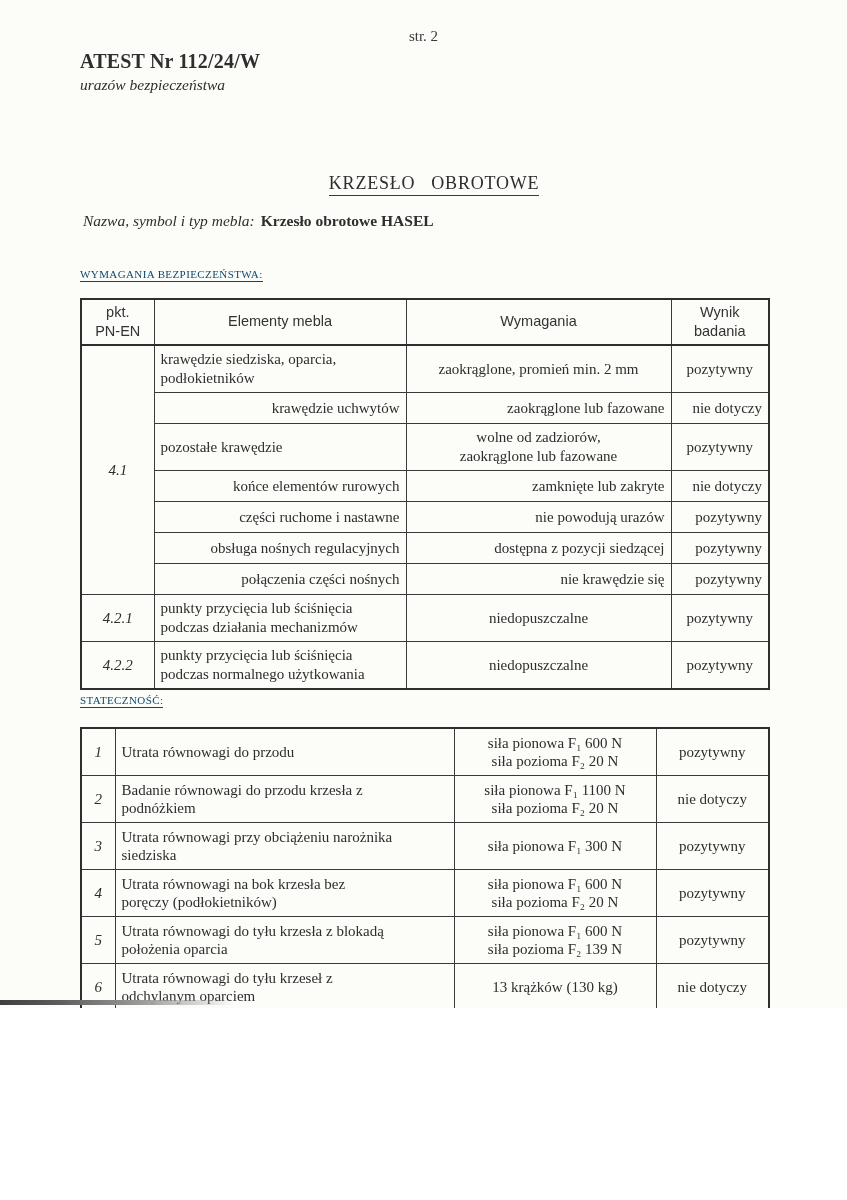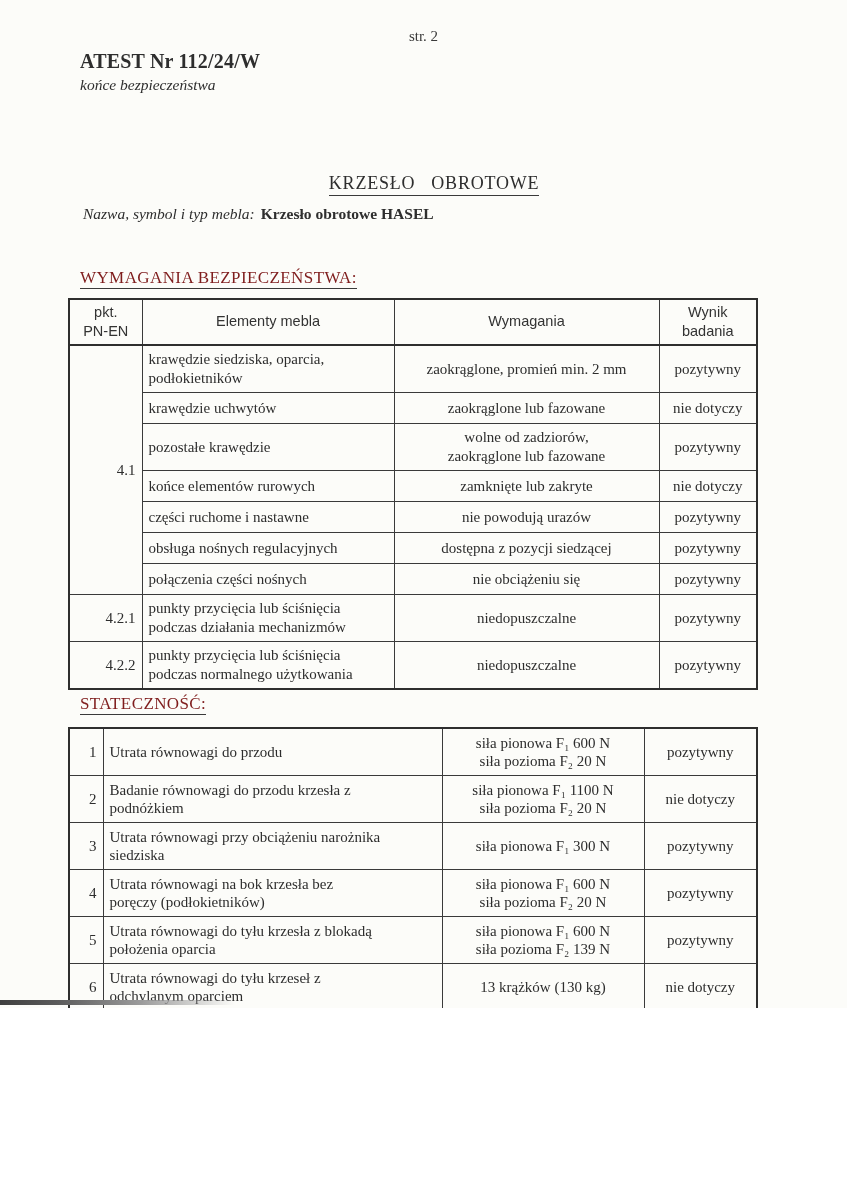--- a/index.html
+++ b/index.html
@@ -17,57 +17,57 @@
   }
   .letterhead{position:absolute;top:48px;left:80px;line-height:1.35;}
   .letterhead .no{font-weight:bold;font-size:20px;letter-spacing:.2px;}
   .letterhead .sub{font-style:italic;font-size:15.5px;}
   .doc-title{
     position:absolute;top:152px;left:0;width:100%;
     text-align:center;font-size:18px;letter-spacing:.8px;
     white-space:pre;
   }
   .doc-title span{border-bottom:1.5px solid #3a3a3a;padding-bottom:2px;}
-  .product-line{position:absolute;top:205px;left:83px;font-size:15.5px;}
+  .product-line{position:absolute;top:212px;left:83px;font-size:15.5px;}
   .product-line .lbl{font-style:italic;}
   .product-line .val{font-weight:bold;margin-left:6px;}
   .section-heading{
-    position:absolute;left:80px;font-size:17px;letter-spacing:.4px;color:#7f1d1d;
+    position:absolute;left:80px;font-size:11px;letter-spacing:.4px;color:#0c4a6e;
   }
   .section-heading span{border-bottom:1.4px solid #3a3a3a;padding-bottom:1px;}
   .h-safety{top:268px;}
   .h-stability{top:694px;}
 
   table.doc{
-    position:absolute;left:68px;border-collapse:collapse;
+    position:absolute;left:80px;border-collapse:collapse;
     table-layout:fixed;width:688px;
     font-size:15px;color:#2d2d2d;
   }
   .t-safety{top:298px;}
   .t-stability{top:727px;}
   table.doc th,table.doc td{
     border:1px solid #3a3a3a;
     white-space:pre-line;
     vertical-align:middle;
     padding:4px 6px;
     line-height:1.22;
   }
   table.doc{border:2px solid #2e2e2e;}
   table.doc th{
     font-family:"Liberation Sans","DejaVu Sans",sans-serif;
     font-weight:400;font-size:14.5px;text-align:center;
     border-bottom:2px solid #2e2e2e;line-height:1.3;
     padding:3px 2px;color:#333;
   }
-  td.c-pkt{ text-align:right;border-right-width:2px; }
+  td.c-pkt{ text-align:center;border-right-width:2px;font-style:italic; }
   th.c-pkt{ border-right-width:2px; }
   td.c-el{ text-align:left;padding-left:9px; }
   td.c-req{ text-align:center; }
   td.c-res{ text-align:center; }
-  .row-1l td{height:22px;}
+  .row-1l td{height:22px;text-align:right;}
   .row-2l td{height:38px;}
 
   .footer-line{
     position:absolute;top:1110px;left:80px;
     font-size:15.5px;font-style:italic;white-space:nowrap;
   }
   .dots{
     font-style:normal;letter-spacing:1px;color:#3a3a3a;margin-left:4px;
     font-size:14px;
   }
@@ -90,21 +90,21 @@
 </style>
 </head>
 <body>
 
 <div class="page">
 
   <div class="pageno">str. 2</div>
 
   <div class="letterhead">
     <div class="no">ATEST Nr 112/24/W</div>
-    <div class="sub">końce bezpieczeństwa</div>
+    <div class="sub">urazów bezpieczeństwa</div>
   </div>
 
   <div class="doc-title">
     <span>KRZESŁO   OBROTOWE</span>
   </div>
 
   <div class="product-line">
     <span class="lbl">Nazwa, symbol i typ mebla:</span><span class="val">Krzesło obrotowe HASEL</span>
   </div>
 
@@ -156,21 +156,21 @@
       <td class="c-req">nie powodują urazów</td>
       <td class="c-res">pozytywny</td>
     </tr>
     <tr class="row-1l">
       <td class="c-el">obsługa nośnych regulacyjnych</td>
       <td class="c-req">dostępna z pozycji siedzącej</td>
       <td class="c-res">pozytywny</td>
     </tr>
     <tr class="row-1l">
       <td class="c-el">połączenia części nośnych</td>
-      <td class="c-req">nie obciążeniu się</td>
+      <td class="c-req">nie krawędzie się</td>
       <td class="c-res">pozytywny</td>
     </tr>
     <tr class="row-2l">
       <td class="c-pkt">4.2.1</td>
       <td class="c-el">punkty przycięcia lub ściśnięcia
 podczas działania mechanizmów</td>
       <td class="c-req">niedopuszczalne</td>
       <td class="c-res">pozytywny</td>
     </tr>
     <tr class="row-2l">

